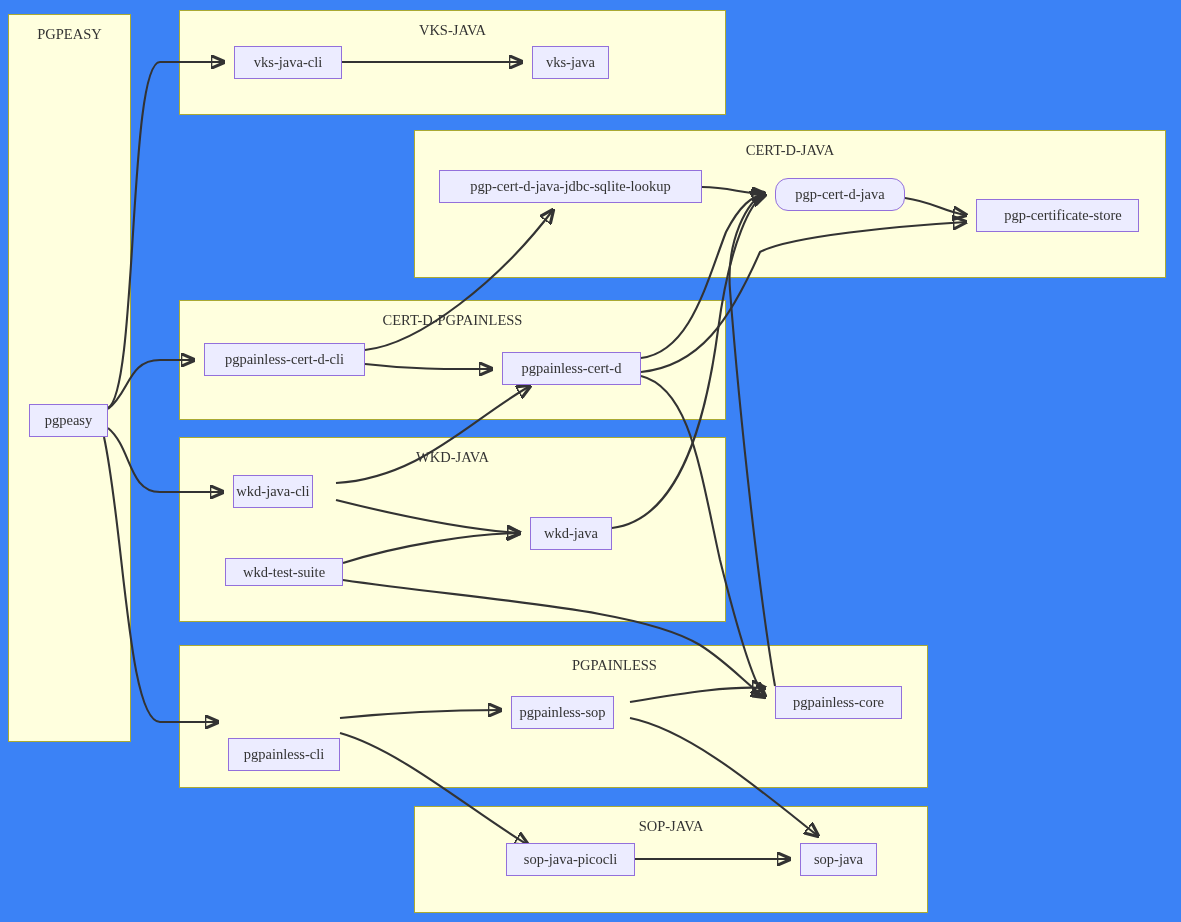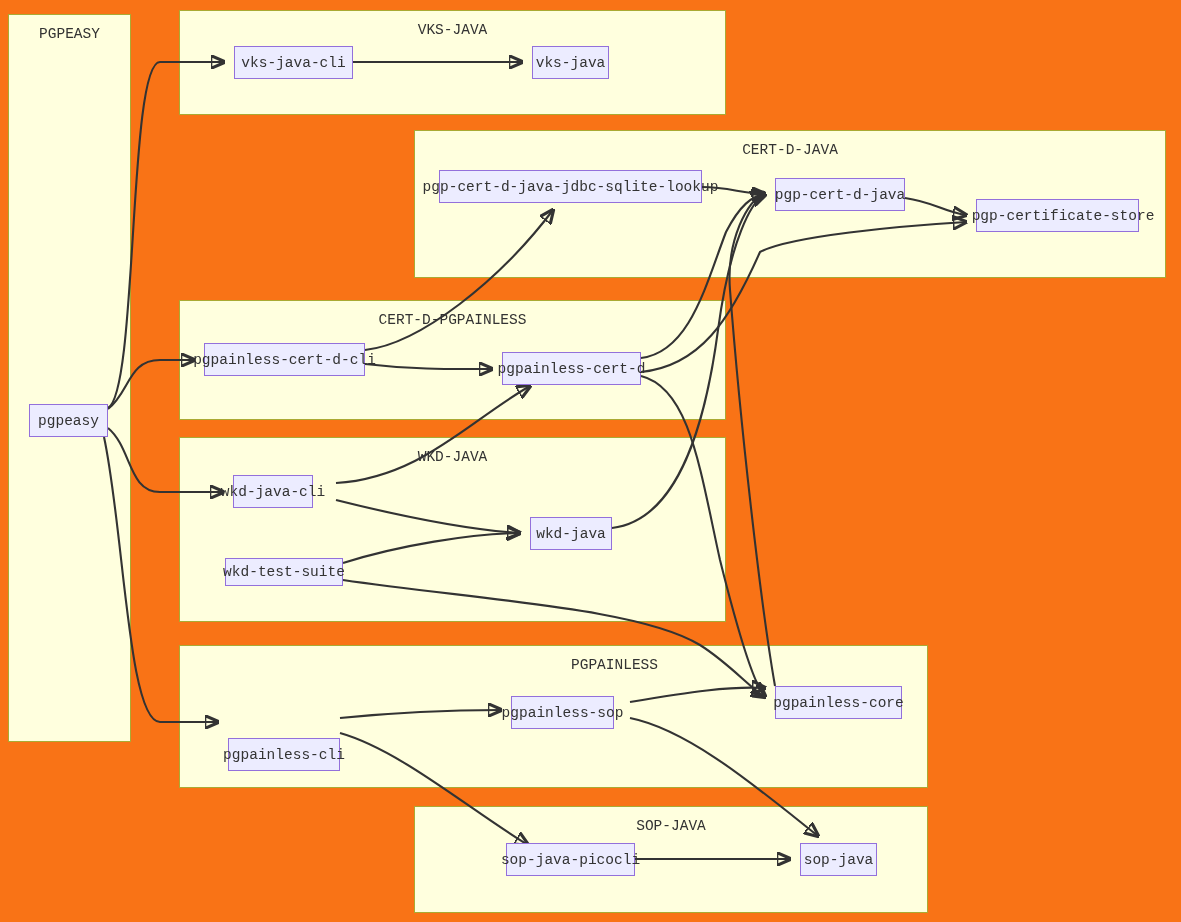--- a/index.html
+++ b/index.html
@@ -1,17 +1,17 @@
 <!DOCTYPE html>
 <html><head>
 <meta charset="utf-8">
 <style>
   html,body{margin:0;padding:0;background:#000;}
-  #stage{position:relative;width:1181px;height:922px;background:#f97316;
-         font-family:Liberation Mono, monospace;overflow:hidden;}
+  #stage{position:relative;width:1181px;height:922px;background:#3b82f6;
+         font-family:Liberation Serif, serif;overflow:hidden;}
   .cluster{position:absolute;background:#ffffde;border:1px solid #aaaa33;box-sizing:border-box;}
   .cluster-label{position:absolute;left:0;right:0;text-align:center;color:#333333;
                  font-size:14.5px;line-height:1;white-space:nowrap;pointer-events:none;}
   .node{position:absolute;background:#ececff;border:1px solid #9370db;box-sizing:border-box;
         display:flex;align-items:center;justify-content:center;color:#333333;font-size:14.5px;
         white-space:nowrap;}
   svg.edges{position:absolute;left:0;top:0;width:1181px;height:922px;pointer-events:none;}
   svg.edges path{fill:none;stroke:#333333;stroke-width:2.1;}
 </style>
 </head>
@@ -61,24 +61,24 @@
         <path d="M340,718 C400,712 460,710 501,710" marker-end="url(#arrow)"></path>
         <path d="M340,733 C400,750 470,810 528,845" marker-end="url(#arrow)"></path>
         <path d="M630,702 C690,692 730,686 765,688" marker-end="url(#arrow)"></path>
         <path d="M630,718 C690,730 760,790 818,836" marker-end="url(#arrow)"></path>
         <path d="M635,859 L790,859" marker-end="url(#arrow)"></path>
         <path d="M775,686 C760,600 740,420 730,290 C726,240 748,200 764,193" marker-end="url(#arrow)"></path>
       </g>
   </svg>
   <div id="nodes">
       <div class="node" style="left: 29px; top: 404px; width: 79px; height: 33px;">pgpeasy</div>
-      <div class="node" style="left: 234px; top: 46px; width: 119px; height: 33px;">vks-java-cli</div>
+      <div class="node" style="left: 234px; top: 46px; width: 108px; height: 33px;">vks-java-cli</div>
       <div class="node" style="left: 532px; top: 46px; width: 77px; height: 33px;">vks-java</div>
       <div class="node" style="left: 439px; top: 170px; width: 263px; height: 33px;">pgp-cert-d-java-jdbc-sqlite-lookup</div>
-      <div class="node" style="left: 775px; top: 178px; width: 130px; height: 33px;">pgp-cert-d-java</div>
+      <div class="node" style="left: 775px; top: 178px; width: 130px; height: 33px; border-radius: 13px;">pgp-cert-d-java</div>
       <div class="node" style="left: 976px; top: 199px; width: 163px; height: 33px; padding-left: 11px;">pgp-certificate-store</div>
       <div class="node" style="left: 204px; top: 343px; width: 161px; height: 33px;">pgpainless-cert-d-cli</div>
       <div class="node" style="left: 502px; top: 352px; width: 139px; height: 33px;">pgpainless-cert-d</div>
       <div class="node" style="left: 233px; top: 475px; width: 80px; height: 33px;">wkd-java-cli</div>
       <div class="node" style="left: 530px; top: 517px; width: 82px; height: 33px;">wkd-java</div>
       <div class="node" style="left: 225px; top: 558px; width: 118px; height: 28px;">wkd-test-suite</div>
       <div class="node" style="left: 228px; top: 706px; width: 112px; height: 33px; margin-top: 32px;">pgpainless-cli</div>
       <div class="node" style="left: 511px; top: 696px; width: 103px; height: 33px;">pgpainless-sop</div>
       <div class="node" style="left: 775px; top: 686px; width: 127px; height: 33px;">pgpainless-core</div>
       <div class="node" style="left: 506px; top: 843px; width: 129px; height: 33px;">sop-java-picocli</div>

